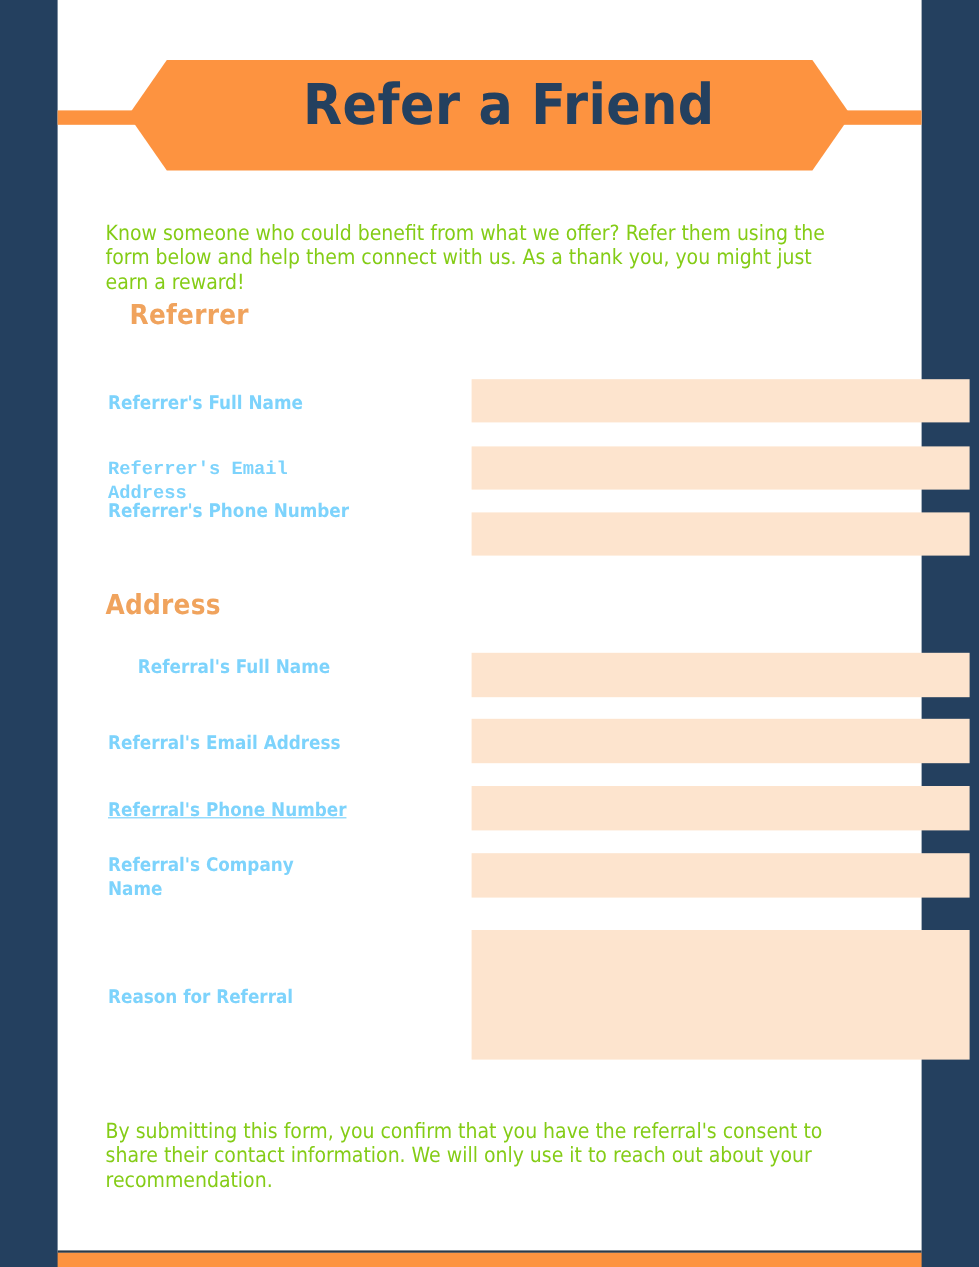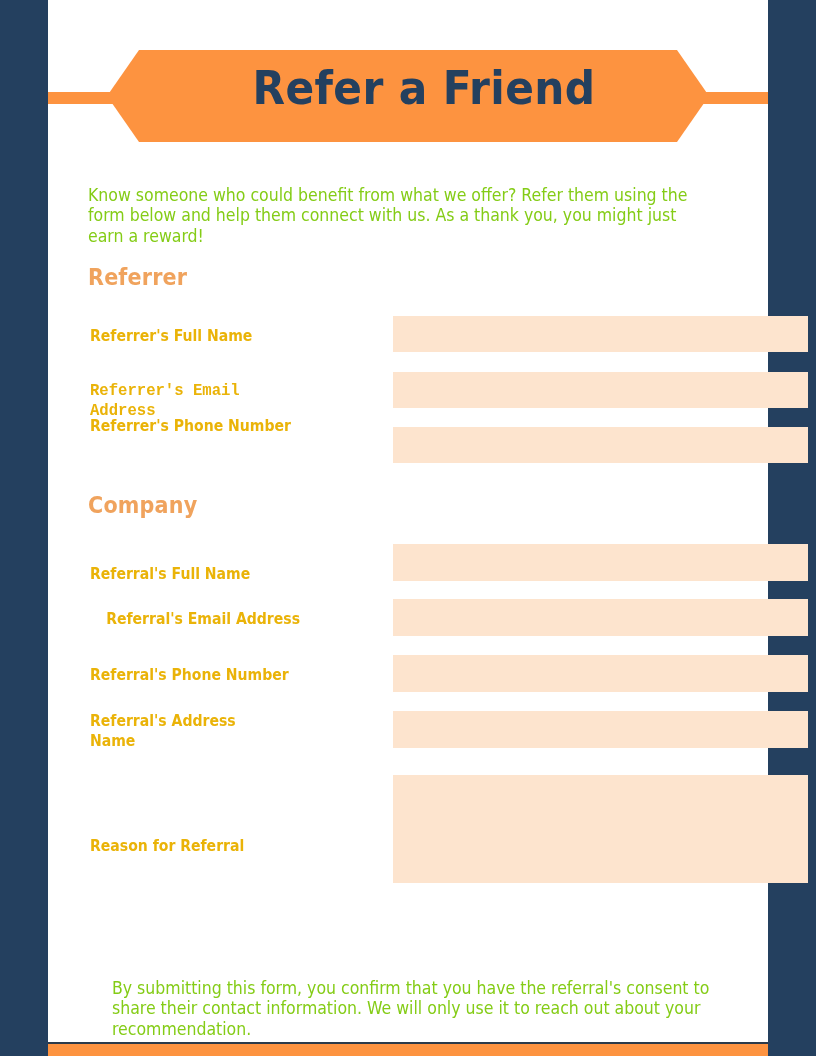--- a/index.html
+++ b/index.html
@@ -74,35 +74,35 @@
 
   .section-heading {
     position: absolute;
     left: 0;
     font-size: 23px;
     font-weight: 700;
     color: #f0a35d;
     letter-spacing: 0.2px;
     line-height: 1;
   }
-  #heading-referrer { top: 266px; }
+  #heading-referrer { top: 252px; margin-left: 20px; }
   #heading-referral { top: 494px; }
 
   
   .form-row {
     position: absolute;
     left: 0;
     width: 632px;
   }
   .field-label {
     position: absolute;
     left: 2px;
     font-size: 15.6px;
     font-weight: 700;
-    color: #eab308;
+    color: #7dd3fc;
     line-height: 20px;
     width: 210px;
   }
   .field-box {
     position: absolute;
     background: #fde4ce;
   }
 
   
   #footer-divider {
@@ -154,45 +154,45 @@
   <div class="form-row">
     <label class="field-label" style="top:381px;font-family:Liberation Mono, monospace;">Referrer's Email Address</label>
     <div class="field-box" style="left:305px; top:372px; width:415px; height:36px;" title="Referrer's Email Address"></div>
   </div>
 
   <div class="form-row">
     <label class="field-label" style="top:416px;">Referrer's Phone Number</label>
     <div class="field-box" style="left:305px; top:427px; width:415px; height:36px;" title="Referrer's Phone Number"></div>
   </div>
 
-  <div class="section-heading" id="heading-referral">Company</div>
+  <div class="section-heading" id="heading-referral">Address</div>
 
   <div class="form-row">
-    <label class="field-label" style="top:564px;">Referral's Full Name</label>
+    <label class="field-label" style="top:546px;text-align:center;">Referral's Full Name</label>
     <div class="field-box" style="left:305px; top:544px; width:415px; height:37px;" title="Referral's Full Name"></div>
   </div>
 
   <div class="form-row">
-    <label class="field-label" style="top:609px;text-align:right;">Referral's Email Address</label>
+    <label class="field-label" style="top:609px;">Referral's Email Address</label>
     <div class="field-box" style="left:305px; top:599px; width:415px; height:37px;" title="Referral's Email Address"></div>
   </div>
 
   <div class="form-row">
-    <label class="field-label" style="top:665px;">Referral's Phone Number</label>
+    <label class="field-label" style="top:665px;text-decoration:underline;">Referral's Phone Number</label>
     <div class="field-box" style="left:305px; top:655px; width:415px; height:37px;" title="Referral's Phone Number"></div>
   </div>
 
   <div class="form-row">
-    <label class="field-label" style="top:711px; width:175px;">Referral's Address Name</label>
+    <label class="field-label" style="top:711px; width:175px;">Referral's Company Name</label>
     <div class="field-box" style="left:305px; top:711px; width:415px; height:37px;" title="Referral's Company Name"></div>
   </div>
 
   <div class="form-row">
-    <label class="field-label" style="top:821px;margin-top:15px;">Reason for Referral</label>
+    <label class="field-label" style="top:821px;">Reason for Referral</label>
     <div class="field-box" style="left:305px; top:775px; width:415px; height:108px;" title="Reason for Referral"></div>
   </div>
 
-  <p id="intro-text" style="top:960px;margin-left:24px;">By submitting this form, you confirm that you have the referral's consent to share their contact information. We will only use it to reach out about your recommendation.</p>
+  <p id="intro-text" style="top:915px;">By submitting this form, you confirm that you have the referral's consent to share their contact information. We will only use it to reach out about your recommendation.</p>
 
 </div>
 
 <div id="footer-divider"></div>
 <div id="footer-bar"></div>
 
 </body></html>

